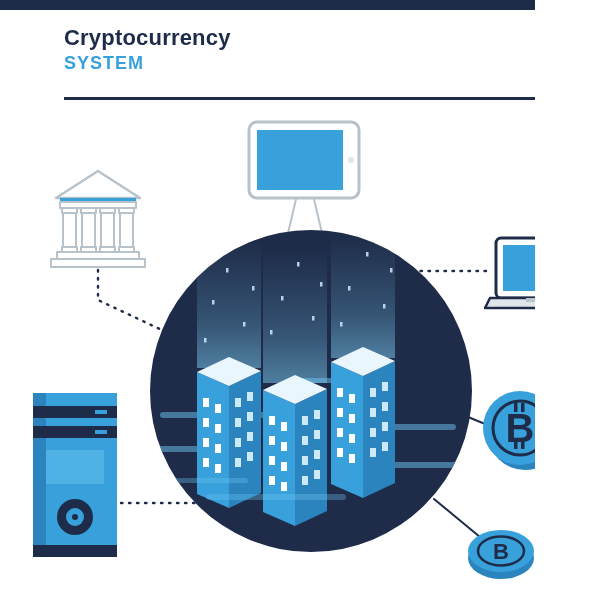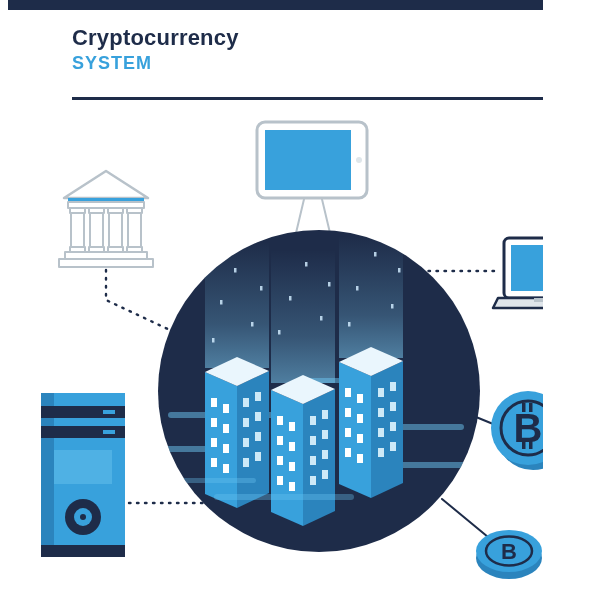--- a/index.html
+++ b/index.html
@@ -5,21 +5,21 @@
   :root{
     --navy:#1e2c49;
     --blue:#38a1dc;
     --blue-shade:#2b84bd;
     --outline:#b8c2ca;
     --beam:#7fd0f7;
   }
   html,body{margin:0;padding:0;background:#fff;}
   .page{
     position:relative;width:535px;height:600px;background:#fff;
-    font-family:"Liberation Sans",sans-serif;overflow:hidden;margin-left:8px;
+    font-family:"Liberation Sans",sans-serif;overflow:hidden;
   }
   .topbar{position:absolute;left:0;top:0;width:600px;height:10px;background:var(--navy);}
   .title{
     position:absolute;left:64px;top:26px;width:170px;margin:0;
     font-size:22px;font-weight:bold;color:var(--navy);letter-spacing:.2px;line-height:1.1;
   }
   .subtitle{
     position:absolute;left:64px;top:54px;width:164px;margin:0;text-align:left;
     font-size:18px;font-weight:bold;color:var(--blue);letter-spacing:1px;line-height:1.1;
   }

